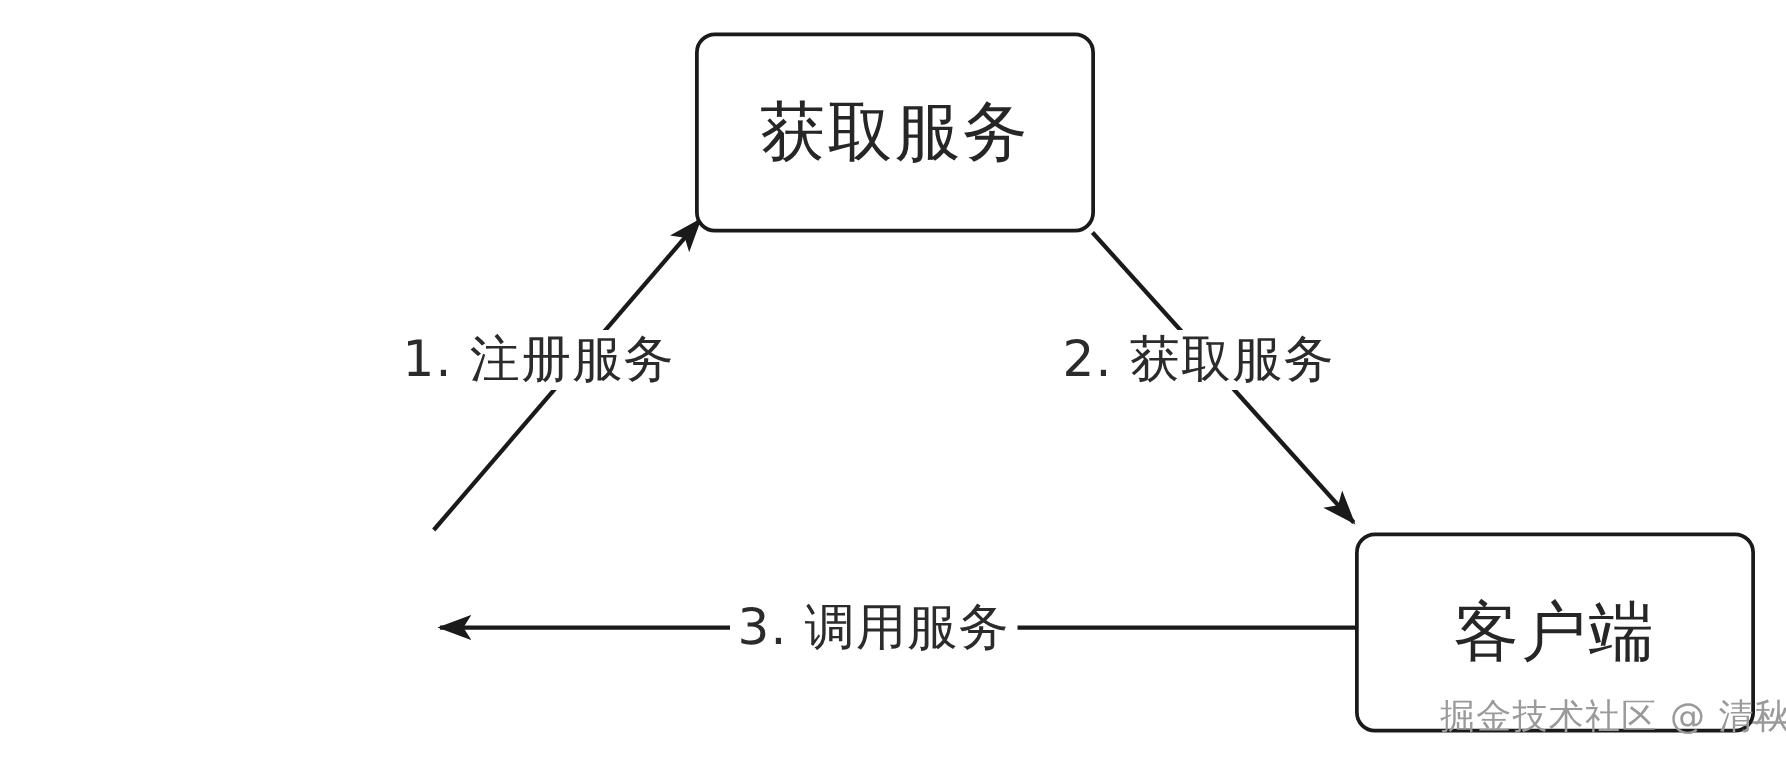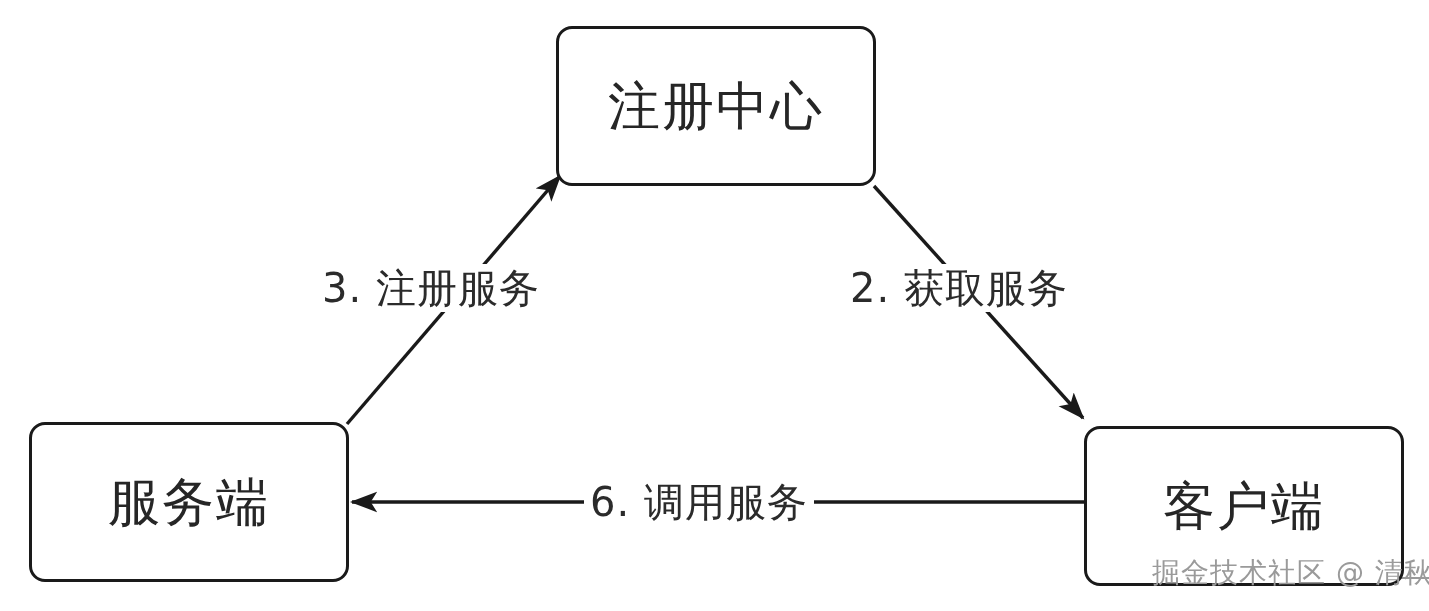--- a/index.html
+++ b/index.html
@@ -109,32 +109,29 @@
     <line x1="347" y1="424" x2="560" y2="176" stroke="#1a1a1a" stroke-width="3.4" marker-end="url(#arrowhead)"></line>
 
     <line x1="874" y1="186" x2="1083" y2="418" stroke="#1a1a1a" stroke-width="3.4" marker-end="url(#arrowhead)"></line>
 
     <line x1="1084" y1="502" x2="352" y2="502" stroke="#1a1a1a" stroke-width="3.4" marker-end="url(#arrowhead)"></line>
 
     <line x1="1152" y1="578" x2="1429" y2="578" stroke="#9a9a9a" stroke-width="2"></line>
   </svg>
 
   <div id="node-registry" class="node-box">
-    <span class="node-label">注册中心</span>
+    <span class="node-label">获取服务</span>
   </div>
 
-  <div id="node-server" class="node-box">
-    <span class="node-label">服务端</span>
-  </div>
 
   <div id="node-client" class="node-box">
     <span class="node-label">客户端</span>
   </div>
 
-  <div id="edge-label-1" class="edge-label">3. 注册服务</div>
+  <div id="edge-label-1" class="edge-label">1. 注册服务</div>
 
   <div id="edge-label-2" class="edge-label">2. 获取服务</div>
 
-  <div id="edge-label-3" class="edge-label">6. 调用服务</div>
+  <div id="edge-label-3" class="edge-label">3. 调用服务</div>
 
   <div id="watermark">掘金技术社区 @ 清秋B</div>
 
 </div>
 
 </body></html>

